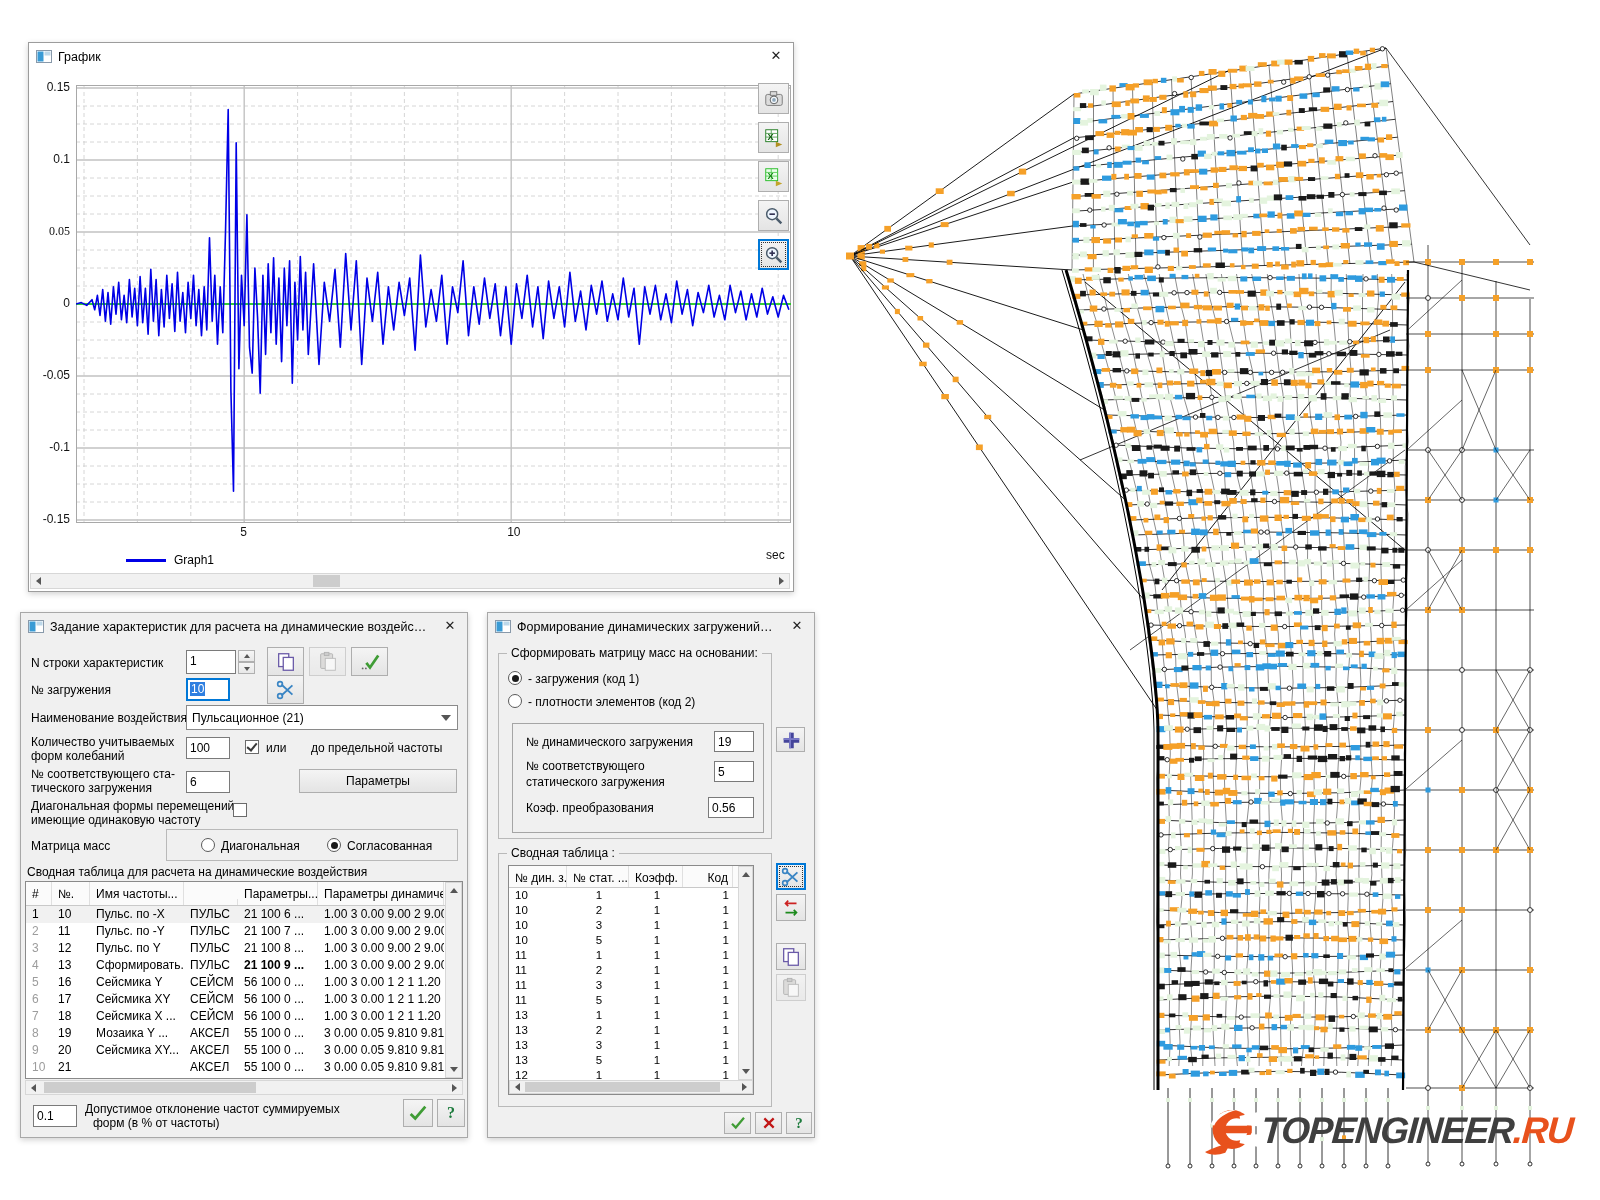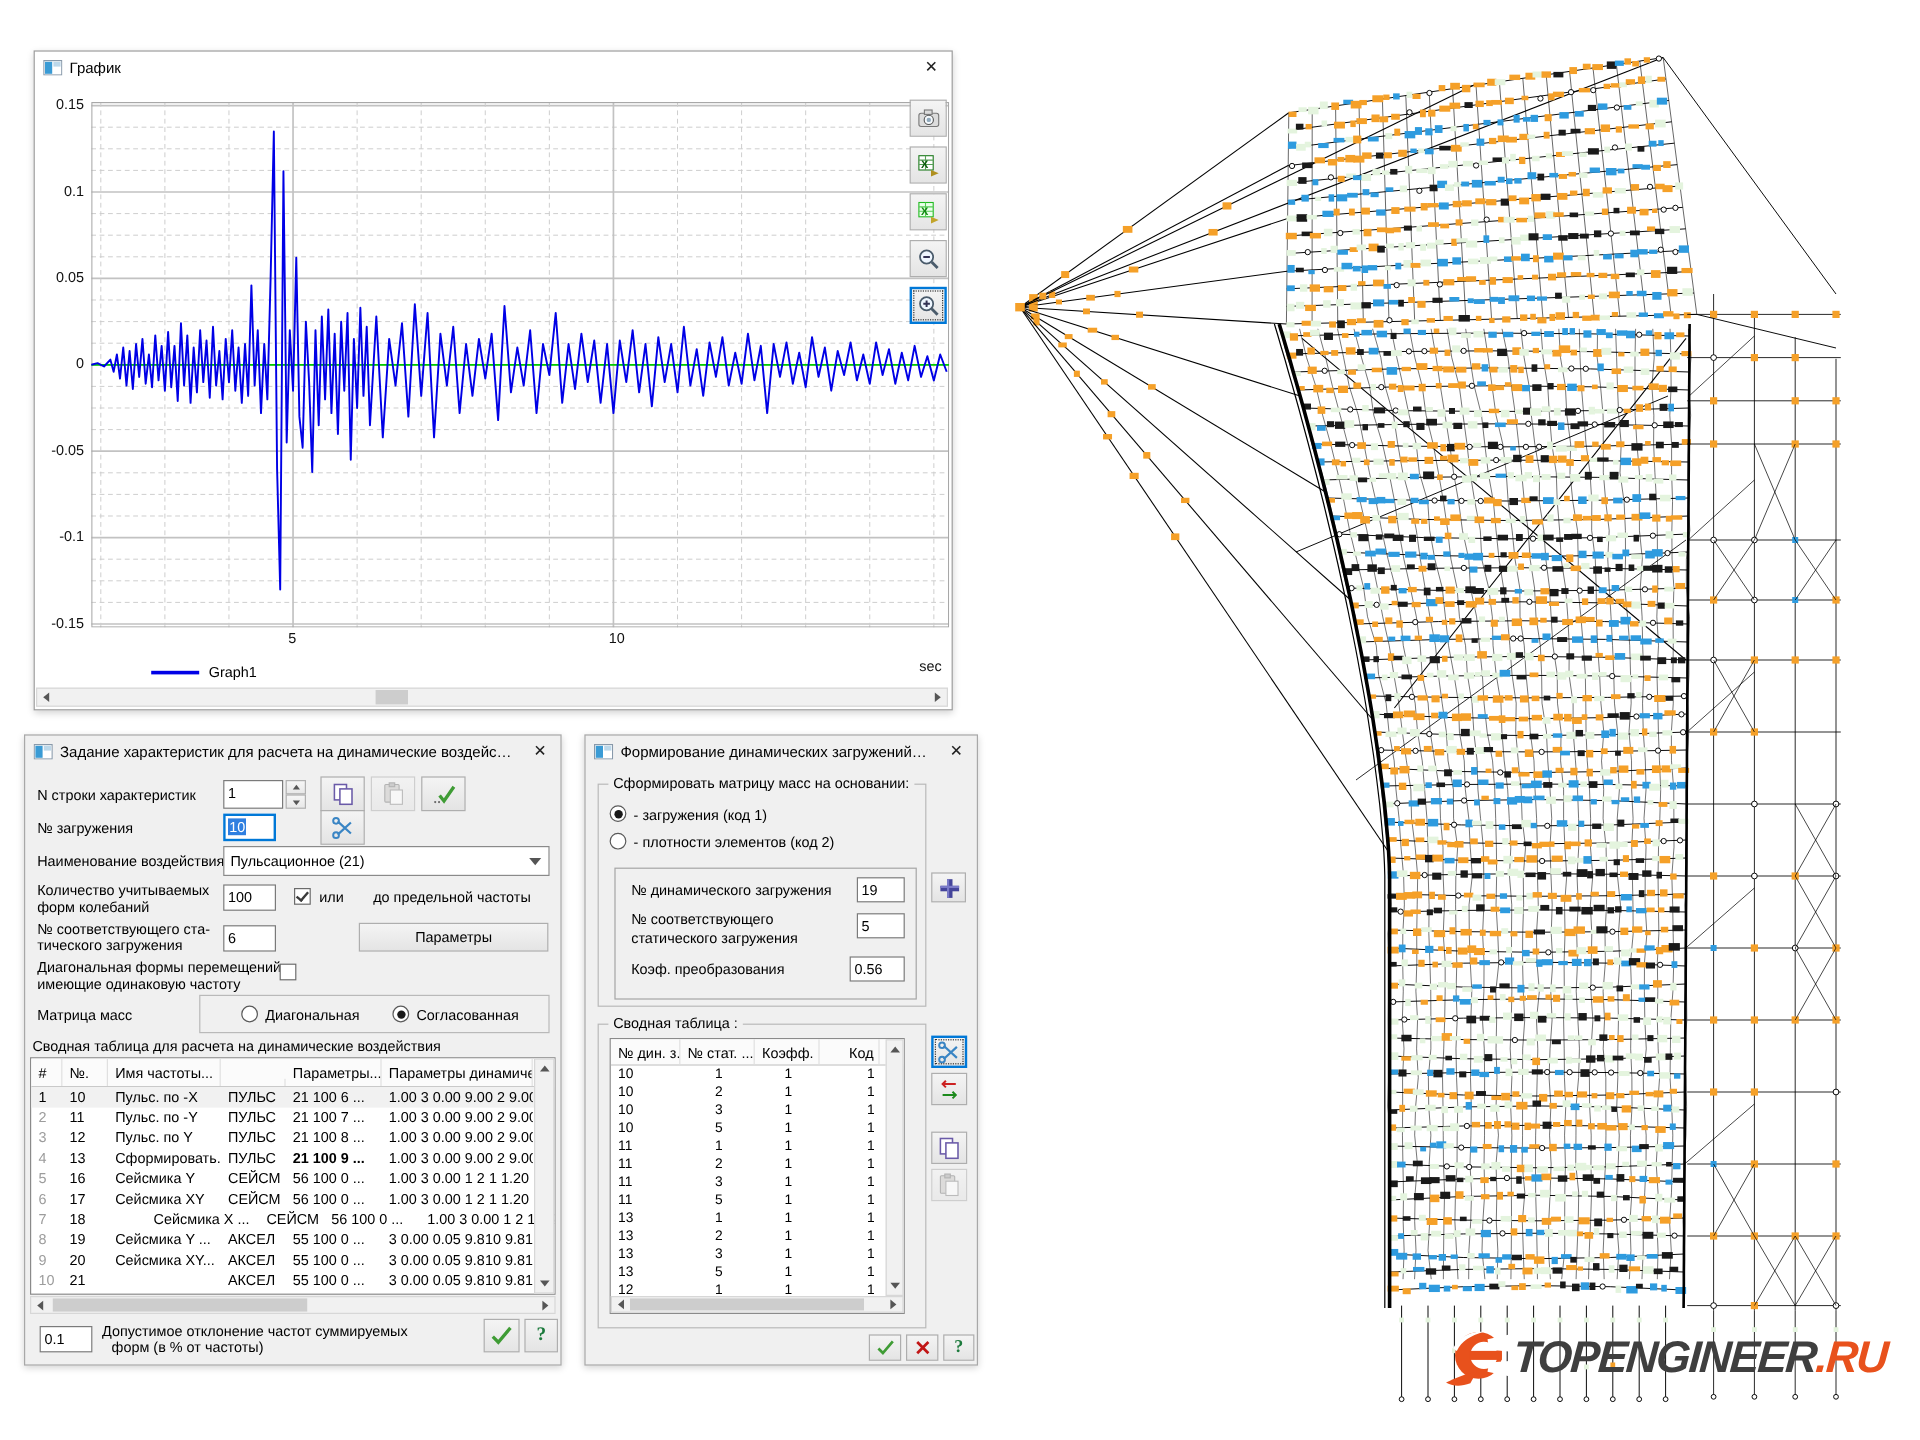--- a/index.html
+++ b/index.html
@@ -114,21 +114,21 @@
         <line x1="595.4" y1="0" x2="595.4" y2="438" stroke="#cccccc" stroke-width="0.8" stroke-dasharray="4 3"></line>
         <line x1="648.8" y1="0" x2="648.8" y2="438" stroke="#cccccc" stroke-width="0.8" stroke-dasharray="4 3"></line>
         <line x1="702.2" y1="0" x2="702.2" y2="438" stroke="#cccccc" stroke-width="0.8" stroke-dasharray="4 3"></line>
         <rect x="0.5" y="0.5" width="714" height="437" fill="none" stroke="#a8a8a8"></rect>
         <line x1="0" y1="219" x2="715" y2="219" stroke="#00cc00" stroke-width="1.5"></line>
         <polyline points="0.0,219.0 5.3,217.6 10.7,220.4 16.0,214.7 18.7,224.8 21.4,210.4 24.0,230.5 26.7,204.6 29.4,236.3 32.0,207.5 34.7,239.2 37.4,201.7 40.0,229.1 42.7,197.4 45.4,234.8 48.1,210.4 50.7,237.7 53.4,194.5 56.1,232.0 58.7,203.2 61.4,240.6 64.1,191.6 66.7,237.7 69.4,203.2 72.1,249.2 74.8,184.4 77.4,236.3 80.1,194.5 82.8,250.7 85.4,204.6 88.1,242.0 90.8,190.2 93.4,233.4 96.1,198.8 98.8,246.4 101.5,187.3 104.1,236.3 106.8,207.5 109.5,247.8 112.1,197.4 114.8,233.4 117.5,190.2 120.1,240.6 122.8,204.6 125.5,250.7 128.2,201.7 130.8,244.9 133.5,152.8 136.2,236.3 138.8,190.2 141.5,259.3 144.2,201.7 146.8,247.8 149.5,147.0 152.2,24.6 154.9,305.4 157.5,406.2 160.2,57.7 162.9,283.8 165.5,190.2 168.2,240.6 170.9,129.7 173.5,262.2 176.2,288.1 178.9,183.0 181.6,233.4 184.2,308.3 186.9,190.2 189.6,269.4 192.2,178.7 194.9,247.8 197.6,172.9 200.2,259.3 202.9,193.1 205.6,276.6 208.3,183.0 210.9,240.6 213.6,175.8 216.3,298.2 218.9,197.4 221.6,255.0 224.3,171.5 226.9,244.9 229.6,187.3 232.3,269.4 237.6,178.7 243.0,279.5 248.3,197.4 253.6,236.3 259.0,184.4 264.3,262.2 269.7,168.6 275.0,244.9 280.3,175.8 285.7,279.5 291.0,193.1 296.4,236.3 301.7,187.3 307.0,259.3 312.4,201.7 317.7,244.9 323.1,197.4 328.4,230.5 333.7,193.1 339.1,265.1 344.4,170.0 349.8,242.0 355.1,204.6 360.4,236.3 365.8,190.2 371.1,259.3 376.5,201.7 381.8,227.6 387.1,175.8 392.5,250.7 397.8,201.7 403.2,239.2 408.5,193.1 413.8,233.4 419.2,198.8 424.5,250.7 429.9,201.7 435.2,259.3 440.5,198.8 445.9,233.4 451.2,190.2 456.6,242.0 461.9,201.7 467.2,253.6 472.6,196.0 477.9,233.4 483.3,201.7 488.6,242.0 493.9,187.3 499.3,236.3 504.6,206.0 510.0,244.9 515.3,200.3 520.6,229.1 526.0,196.0 531.3,236.3 536.7,208.9 542.0,234.8 547.3,193.1 552.7,232.0 558.0,203.2 563.3,259.3 568.7,201.7 574.0,229.1 579.4,200.3 584.7,234.8 590.0,208.9 595.4,237.7 600.7,196.0 606.1,229.1 611.4,204.6 616.7,240.6 622.1,207.5 627.4,227.6 632.8,200.3 638.1,232.0 643.4,210.4 648.8,234.8 654.1,200.3 659.5,227.6 664.8,206.0 670.1,234.8 675.5,208.9 680.8,232.0 686.2,203.2 691.5,229.1 696.8,211.8 702.2,232.0 707.5,210.4 712.9,224.8" fill="none" stroke="#0000e6" stroke-width="1.6" stroke-linejoin="round"></polyline>
       </svg>
     <div id="ylabels">
         <div class="ylab" style="top: 37px;">0.15</div>
         <div class="ylab" style="top: 109px;">0.1</div>
-        <div class="ylab" style="top: 181px;">0.05</div>
+        <div class="ylab" style="top: 181px; font-family: Liberation Serif, serif;">0.05</div>
         <div class="ylab" style="top: 253px;">0</div>
         <div class="ylab" style="top: 325px;">-0.05</div>
         <div class="ylab" style="top: 397px;">-0.1</div>
         <div class="ylab" style="top: 469px;">-0.15</div>
       </div>
     <div id="xlabels" style="position:absolute;left:47px;top:482px;width:715px;height:16px;">
         <div class="xlab" style="left: 164.204px; position: absolute;">5</div>
         <div class="xlab" style="left: 431.194px; position: absolute;">10</div>
       </div>
     <div class="xlab" style="left:737px;top:505px;position:absolute;">sec</div>
@@ -326,29 +326,29 @@
             <span class="t-cell gray" style="width: 26px;">6</span>
             <span class="t-cell" style="width: 38px;">17</span>
             <span class="t-cell" style="width: 94px;">Сейсмика XY</span>
             <span class="t-cell" style="width: 54px;">СЕЙСМ</span>
             <span class="t-cell" style="width: 80px;">56  100 0  ...</span>
             <span class="t-cell" style="width: 126px; text-align: right;">1.00 3 0.00 1 2 1 1.20 0.22</span>
           </div>
           <div class="t-row" style="height: 17px;">
             <span class="t-cell gray" style="width: 26px;">7</span>
             <span class="t-cell" style="width: 38px;">18</span>
-            <span class="t-cell" style="width: 94px; margin-left: 32px;">Сейсмика X ...</span>
+            <span class="t-cell" style="width: 94px;">Сейсмика X ...</span>
             <span class="t-cell" style="width: 54px;">СЕЙСМ</span>
             <span class="t-cell" style="width: 80px;">56  100 0  ...</span>
             <span class="t-cell" style="width: 126px; text-align: right;">1.00 3 0.00 1 2 1 1.20 0.22</span>
           </div>
           <div class="t-row" style="height: 17px;">
             <span class="t-cell gray" style="width: 26px;">8</span>
             <span class="t-cell" style="width: 38px;">19</span>
-            <span class="t-cell" style="width: 94px;">Сейсмика Y ...</span>
+            <span class="t-cell" style="width: 94px;">Мозаика Y ...</span>
             <span class="t-cell" style="width: 54px;">АКСЕЛ</span>
             <span class="t-cell" style="width: 80px;">55  100 0  ...</span>
             <span class="t-cell" style="width: 126px; text-align: right;">3 0.00 0.05 9.810 9.810 9.8</span>
           </div>
           <div class="t-row" style="height: 17px;">
             <span class="t-cell gray" style="width: 26px;">9</span>
             <span class="t-cell" style="width: 38px;">20</span>
             <span class="t-cell" style="width: 94px;">Сейсмика XY...</span>
             <span class="t-cell" style="width: 54px;">АКСЕЛ</span>
             <span class="t-cell" style="width: 80px;">55  100 0  ...</span>

